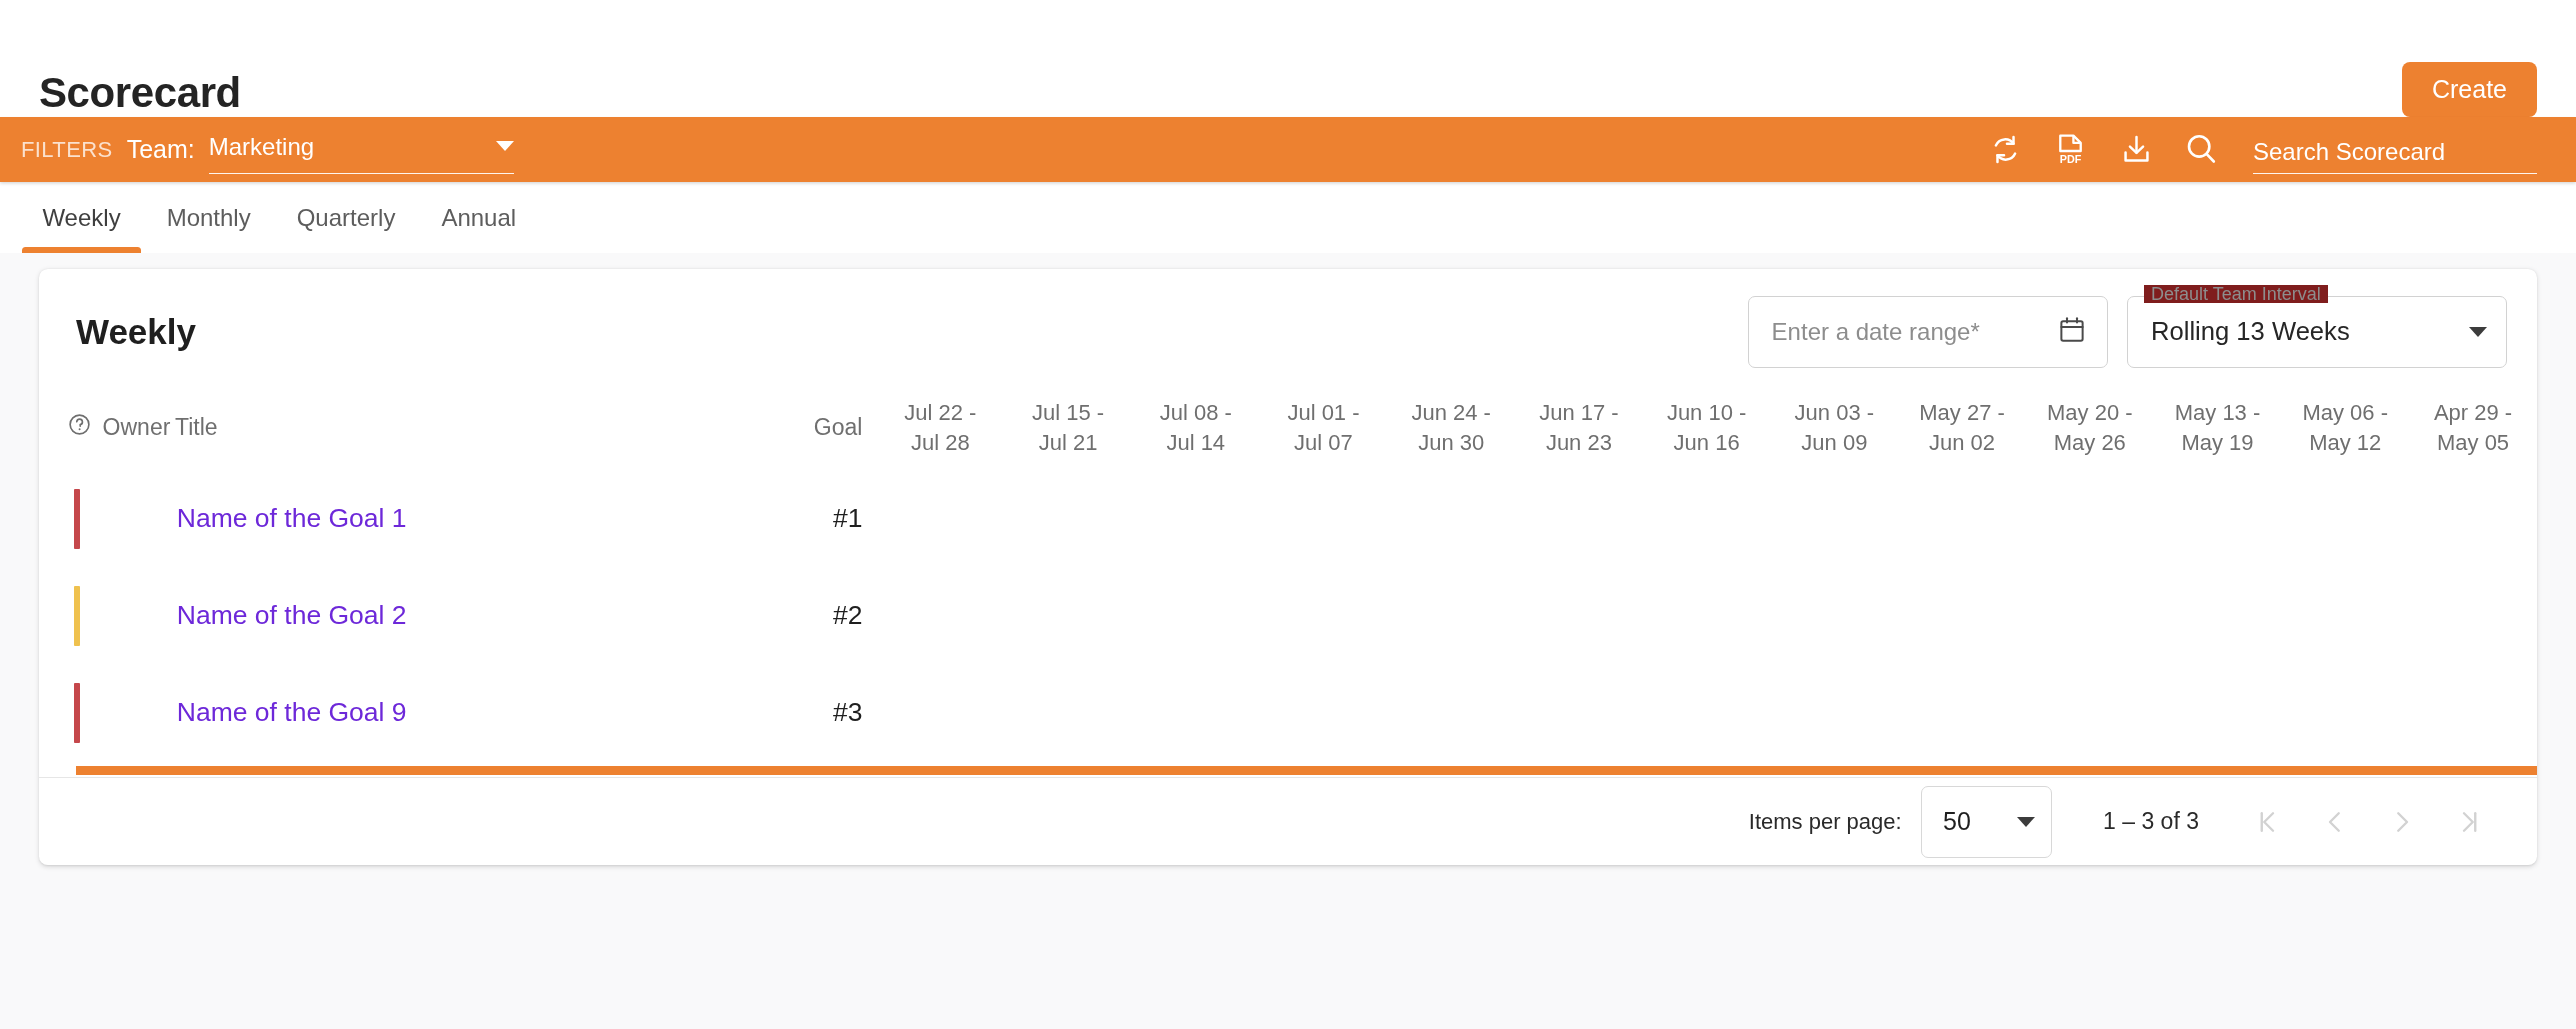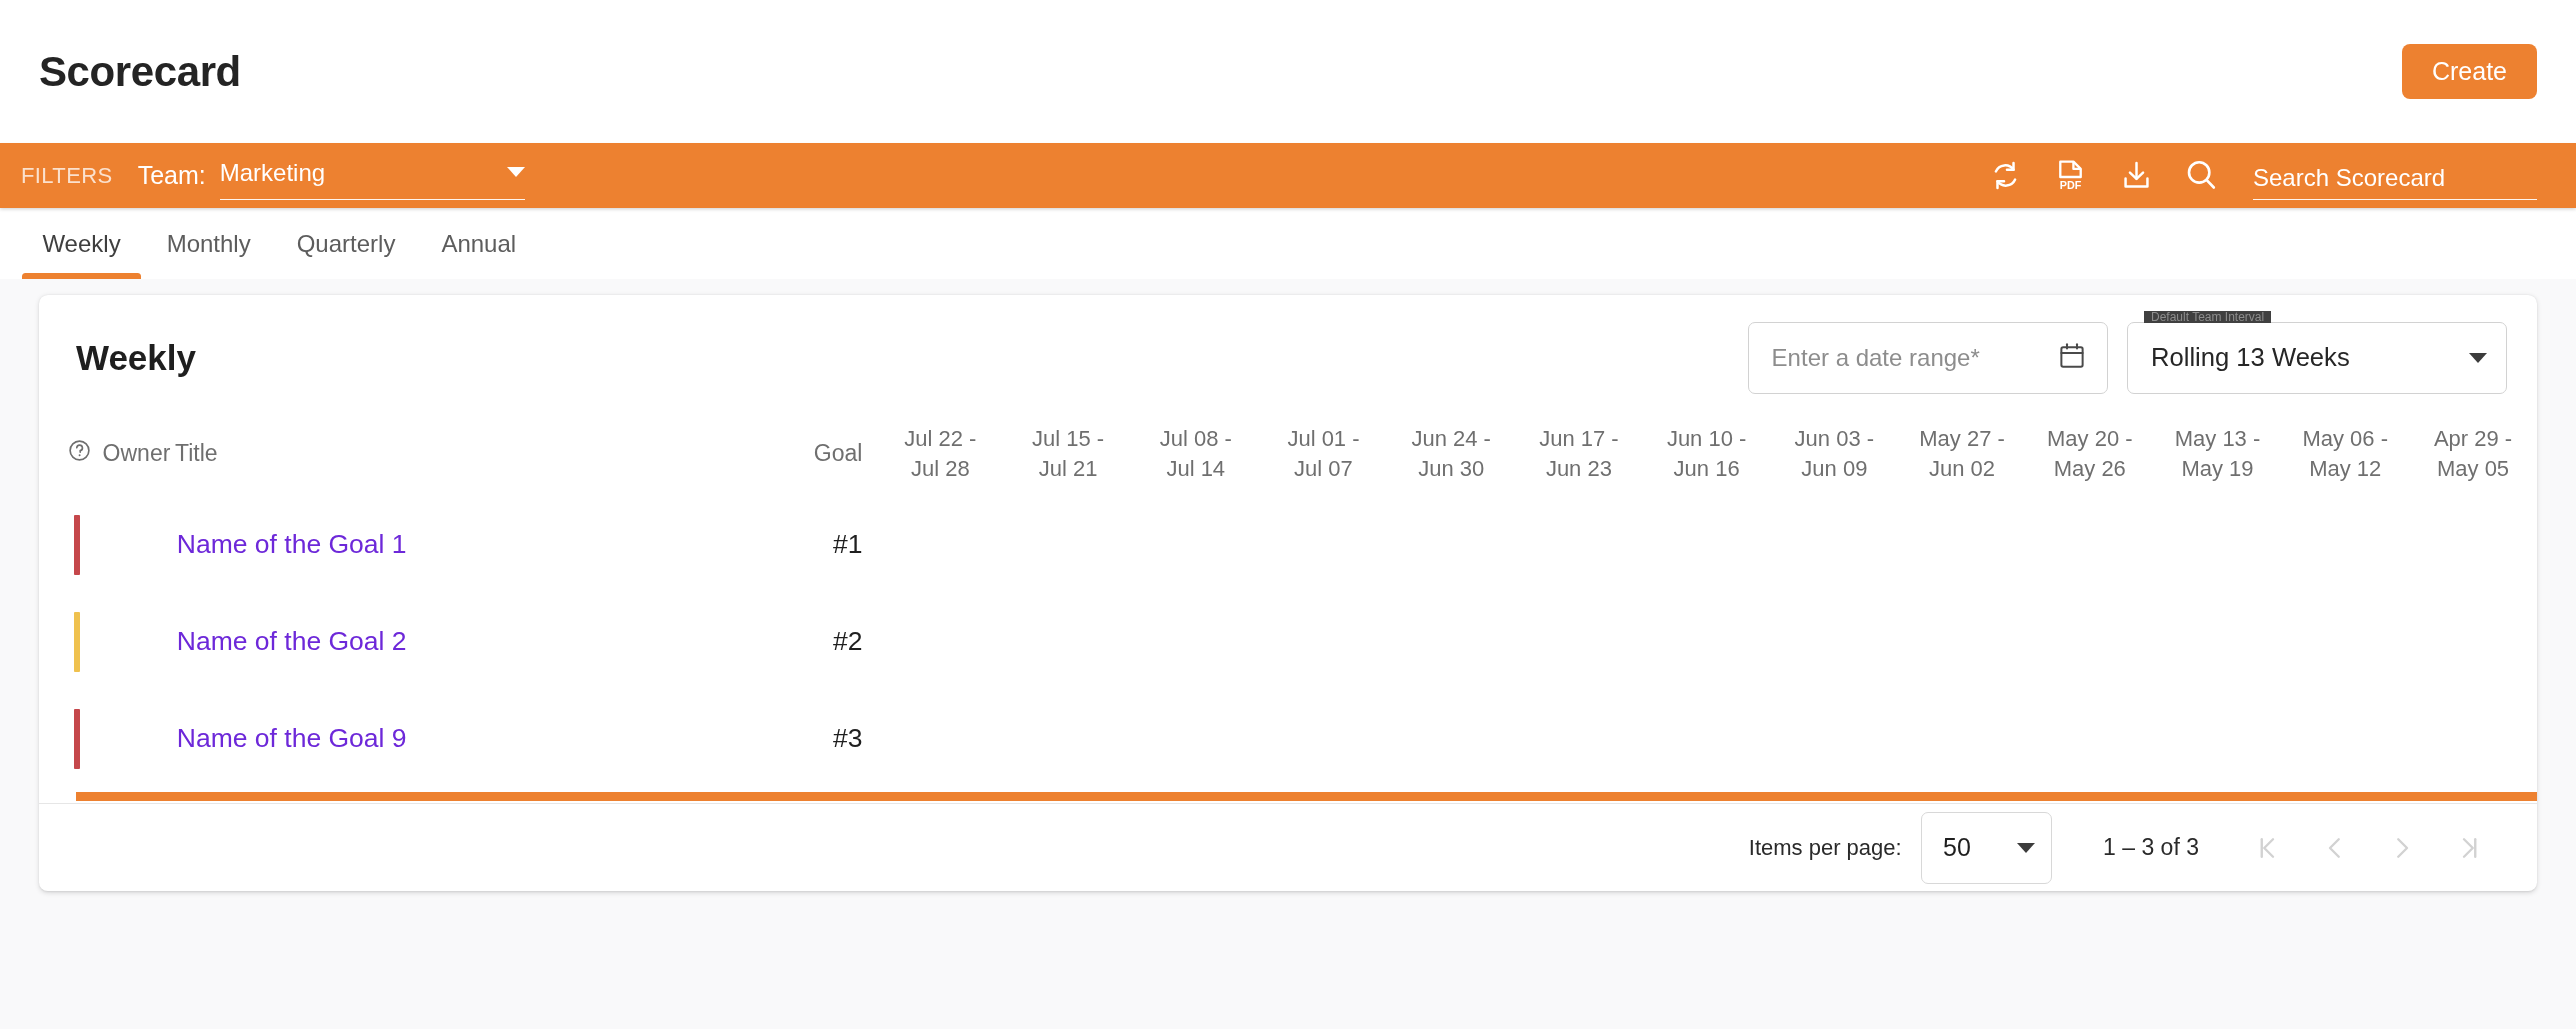--- a/index.html
+++ b/index.html
@@ -6,24 +6,24 @@
   html, body {
     width: 2576px;
     height: 1029px;
     background: #f9f9fa;
     font-family: "Liberation Sans", sans-serif;
     -webkit-font-smoothing: antialiased;
   }
 
   
   .app-header {
-    height: 143px;
+    height: 117px;
     background: #ffffff;
     display: flex;
-    align-items: center;
+    align-items: flex-end;
     justify-content: space-between;
     padding: 0 39px 0 39px;
   }
   .page-title {
     font-size: 42px;
     font-weight: bold;
     color: #242424;
     letter-spacing: -0.4px;
   }
   .create-button {
@@ -46,21 +46,21 @@
     align-items: center;
     padding: 0 39px 0 21px;
     box-shadow: 0 1.8px 3.5px rgba(0,0,0,0.18);
     position: relative;
     z-index: 4;
   }
   .filters-label {
     font-size: 22px;
     color: rgba(255,255,255,0.76);
     letter-spacing: 0.4px;
-    margin-right: 25px;
+    margin-right: 14px;
   }
   .team-label {
     font-size: 25px;
     color: #ffffff;
     margin-right: 14px;
   }
   .team-select {
     position: relative;
     width: 305px;
     height: 48px;
@@ -180,23 +180,23 @@
   .date-field-text {
     font-size: 24px;
     color: #8d8d8d;
     flex: 1;
   }
   .interval-field { width: 380px; }
   .interval-legend {
     position: absolute;
     top: -11.5px;
     left: 16px;
-    background: #404040;
+    background: #7f1d1d;
     padding: 0 7px;
-    font-size: 12px;
+    font-size: 18px;
     color: #8d8d8d;
     line-height: 1;
   }
   .interval-value {
     font-size: 25.6px;
     color: #262626;
     flex: 1;
   }
   .caret-down-dark {
     width: 0; height: 0;

